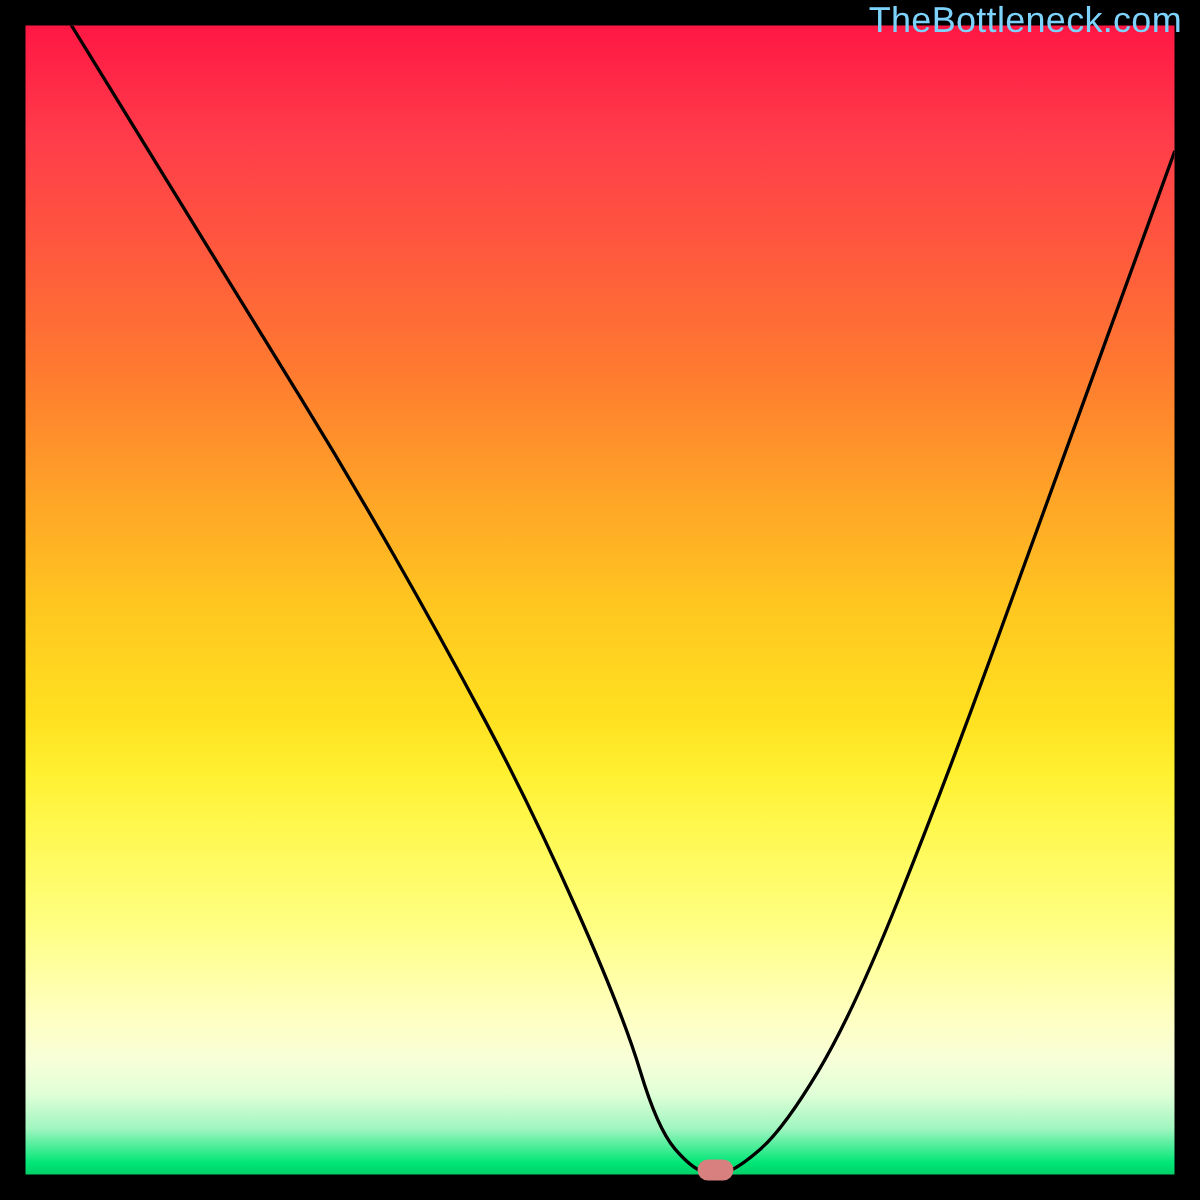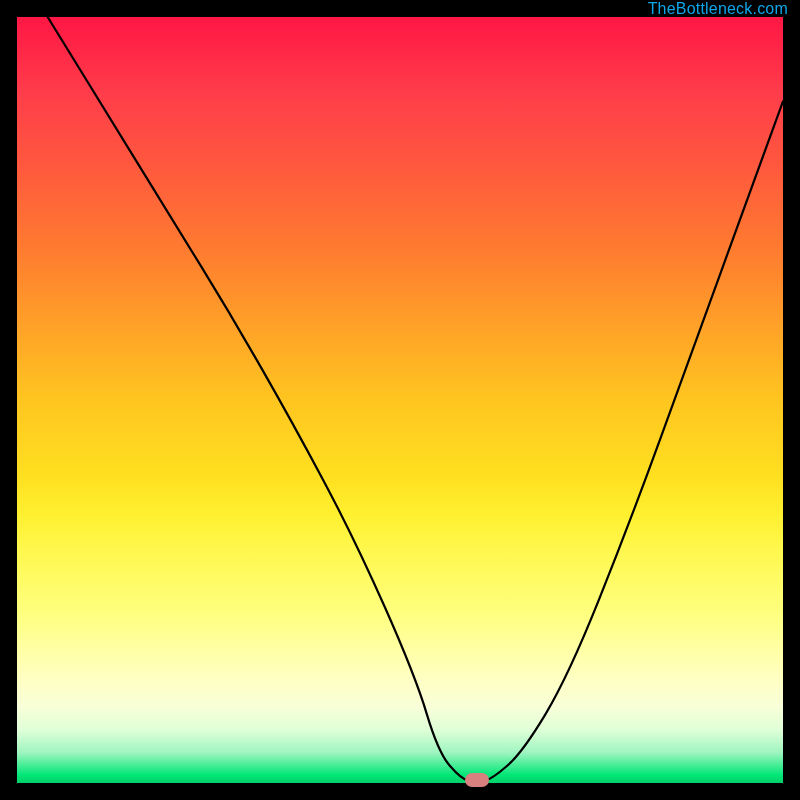--- a/index.html
+++ b/index.html
@@ -46,23 +46,23 @@
     position: absolute;
     left: 0;
     top: 0;
     width: 100%;
     height: 100%;
   }
   .watermark {
     position: absolute;
     top: 0px;
     right: 12px;
-    color: #0ea5e9;
+    color: #7dd3fc;
     font-family: Arial, Helvetica, sans-serif;
-    font-size: 16px;
+    font-size: 24px;
     font-weight: 500;
     letter-spacing: 0.2px;
   }
   .marker {
     position: absolute;
     width: 24px;
     height: 14px;
     background: #d88080;
     border-radius: 7px;
   }

